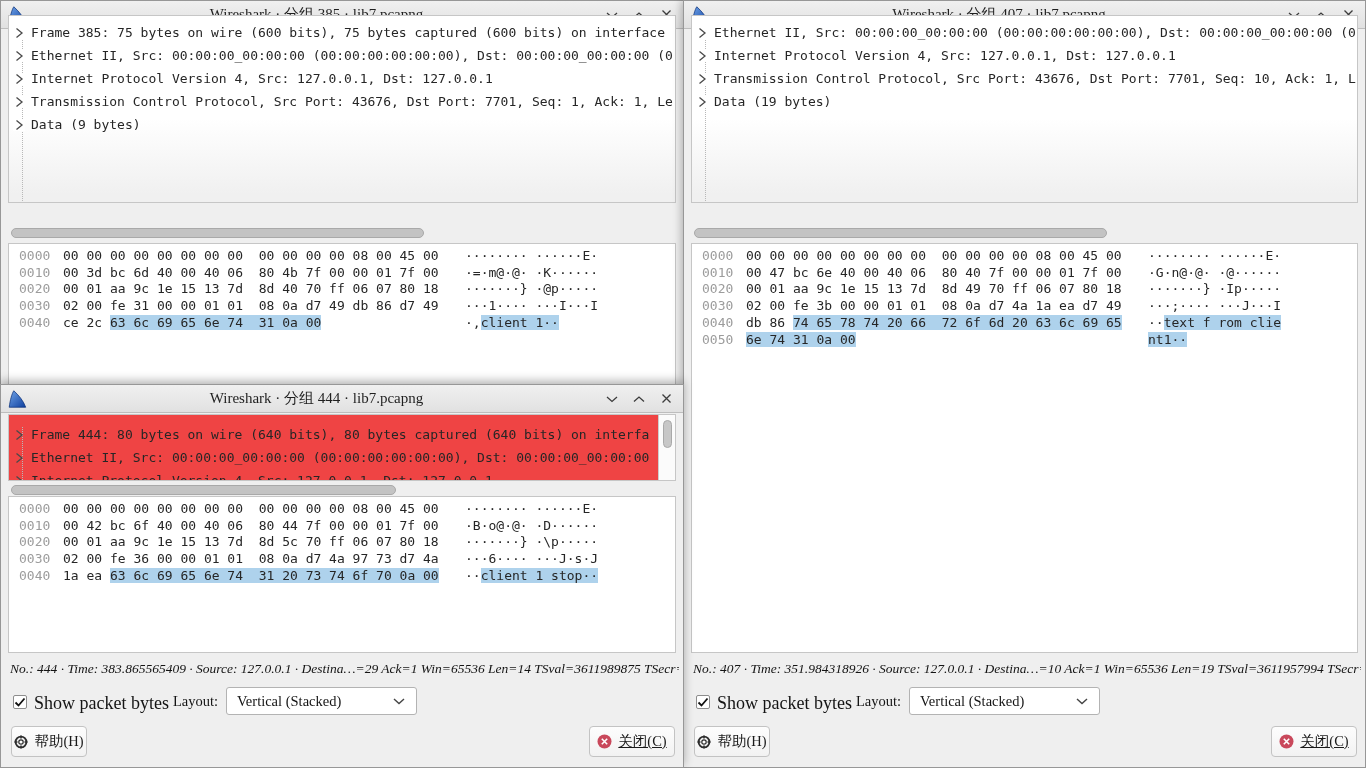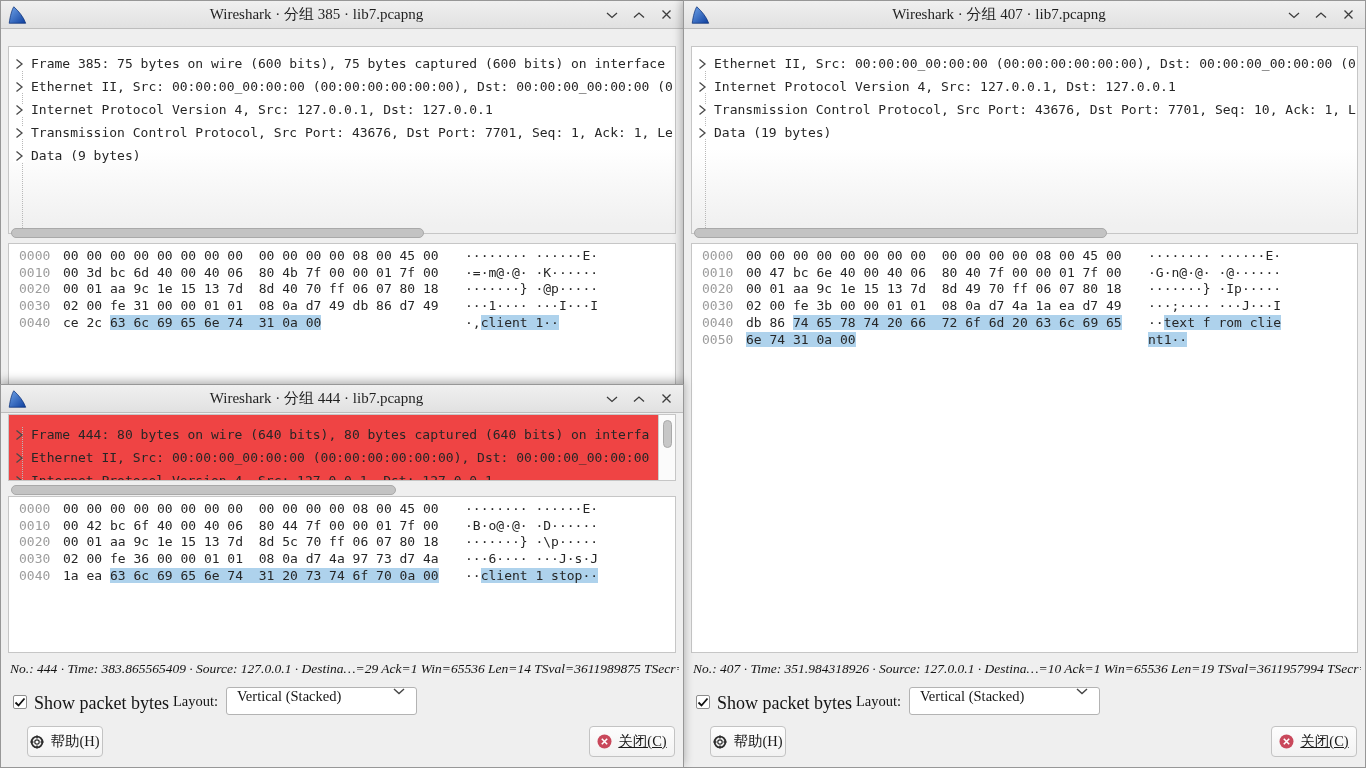--- a/index.html
+++ b/index.html
@@ -16,21 +16,21 @@
               background:linear-gradient(#f0f0f0,#e1e1e1);
               border-bottom:1px solid #bdbdbd; display:flex; align-items:center; }
   .logo { width:22px; height:22px; margin-left:5px; flex:0 0 auto; }
   .title { flex:1; text-align:center; font-size:15px; color:#1f1f1f; white-space:nowrap; overflow:hidden; }
   .winbtns { display:flex; gap:13px; margin-right:10px; flex:0 0 auto; }
   .winbtn { width:14px; height:12px; display:flex; align-items:center; justify-content:center; cursor:pointer; }
 
   
   .treepanel { position:absolute; left:7px; right:7px; border:1px solid #c6c6c6;
                background:linear-gradient(180deg,#ffffff 55%,#f0f0f0 96%); overflow:hidden; }
-  #win385 .treepanel, #win407 .treepanel { top:45px; height:188px; }
+  #win385 .treepanel, #win407 .treepanel { top:14px; height:188px; }
   #win444 .treepanel { top:29px; height:67px; background:#ef4444; }
 
   .treerows { position:relative; padding:5px 0 0 4px;
               font:13px/23px "DejaVu Sans Mono", monospace; color:#262626; }
   #win444 .treerows { padding-top:8px; }
   .treerows::before { content:""; position:absolute; left:13px; top:12px; height:999px;
                       border-left:1px dotted #b8b8b8; }
   .trow { position:relative; display:flex; align-items:center; height:23px; white-space:nowrap; overflow:hidden; }
   .chev { width:12px; height:12px; margin-right:6px; flex:0 0 auto; background:#fff; z-index:1; }
   #win444 .chev { background:transparent; }
@@ -68,31 +68,31 @@
   .checkbox { position:absolute; left:12px; width:14px; height:14px; background:#fff;
               border:1px solid #8d8d8d; border-radius:2px; display:flex; align-items:center;
               justify-content:center; cursor:pointer; }
   #win407 .checkbox { top:694px; } #win444 .checkbox { top:310px; }
   .cb-label { position:absolute; left:33px; font-size:18px; color:#141414; }
   #win407 .cb-label { top:692px; } #win444 .cb-label { top:308px; }
   .layout-label { position:absolute; left:172px; font-size:14.5px; color:#141414; }
   #win407 .layout-label { top:692px; } #win444 .layout-label { top:308px; }
 
   .dropdown { position:absolute; left:225px; width:191px; height:28px; background:#fff;
-              border:1px solid #b3b3b3; border-radius:3px; display:flex; align-items:flex-start;
+              border:1px solid #b3b3b3; border-radius:3px; display:flex; align-items:center;
               cursor:pointer; }
   #win407 .dropdown { top:686px; } #win444 .dropdown { top:302px; }
   .dropdown .dd-text { font-size:14.5px; color:#141414; margin-left:10px; flex:1; white-space:nowrap; }
   .dropdown .dd-chev { margin-right:11px; flex:0 0 auto; }
 
   .btn { position:absolute; height:31px; background:linear-gradient(#fdfdfd,#f2f2f2);
          border:1px solid #c3c3c3; border-radius:4px; display:flex; align-items:center;
          justify-content:center; gap:6px; font-family:"Liberation Serif", serif;
          font-size:14.5px; color:#1a1a1a; cursor:pointer; }
-  .help-btn { left:26px; width:76px; }
+  .help-btn { left:10px; width:76px; }
   .close-btn { right:8px; width:86px;text-decoration:underline; }
   #win407 .btn { top:725px; } #win444 .btn { top:341px; }
 
   svg { display:block; }
 </style>
 </head>
 <body>
 
 <div class="win" id="win385">
   <div class="titlebar">

